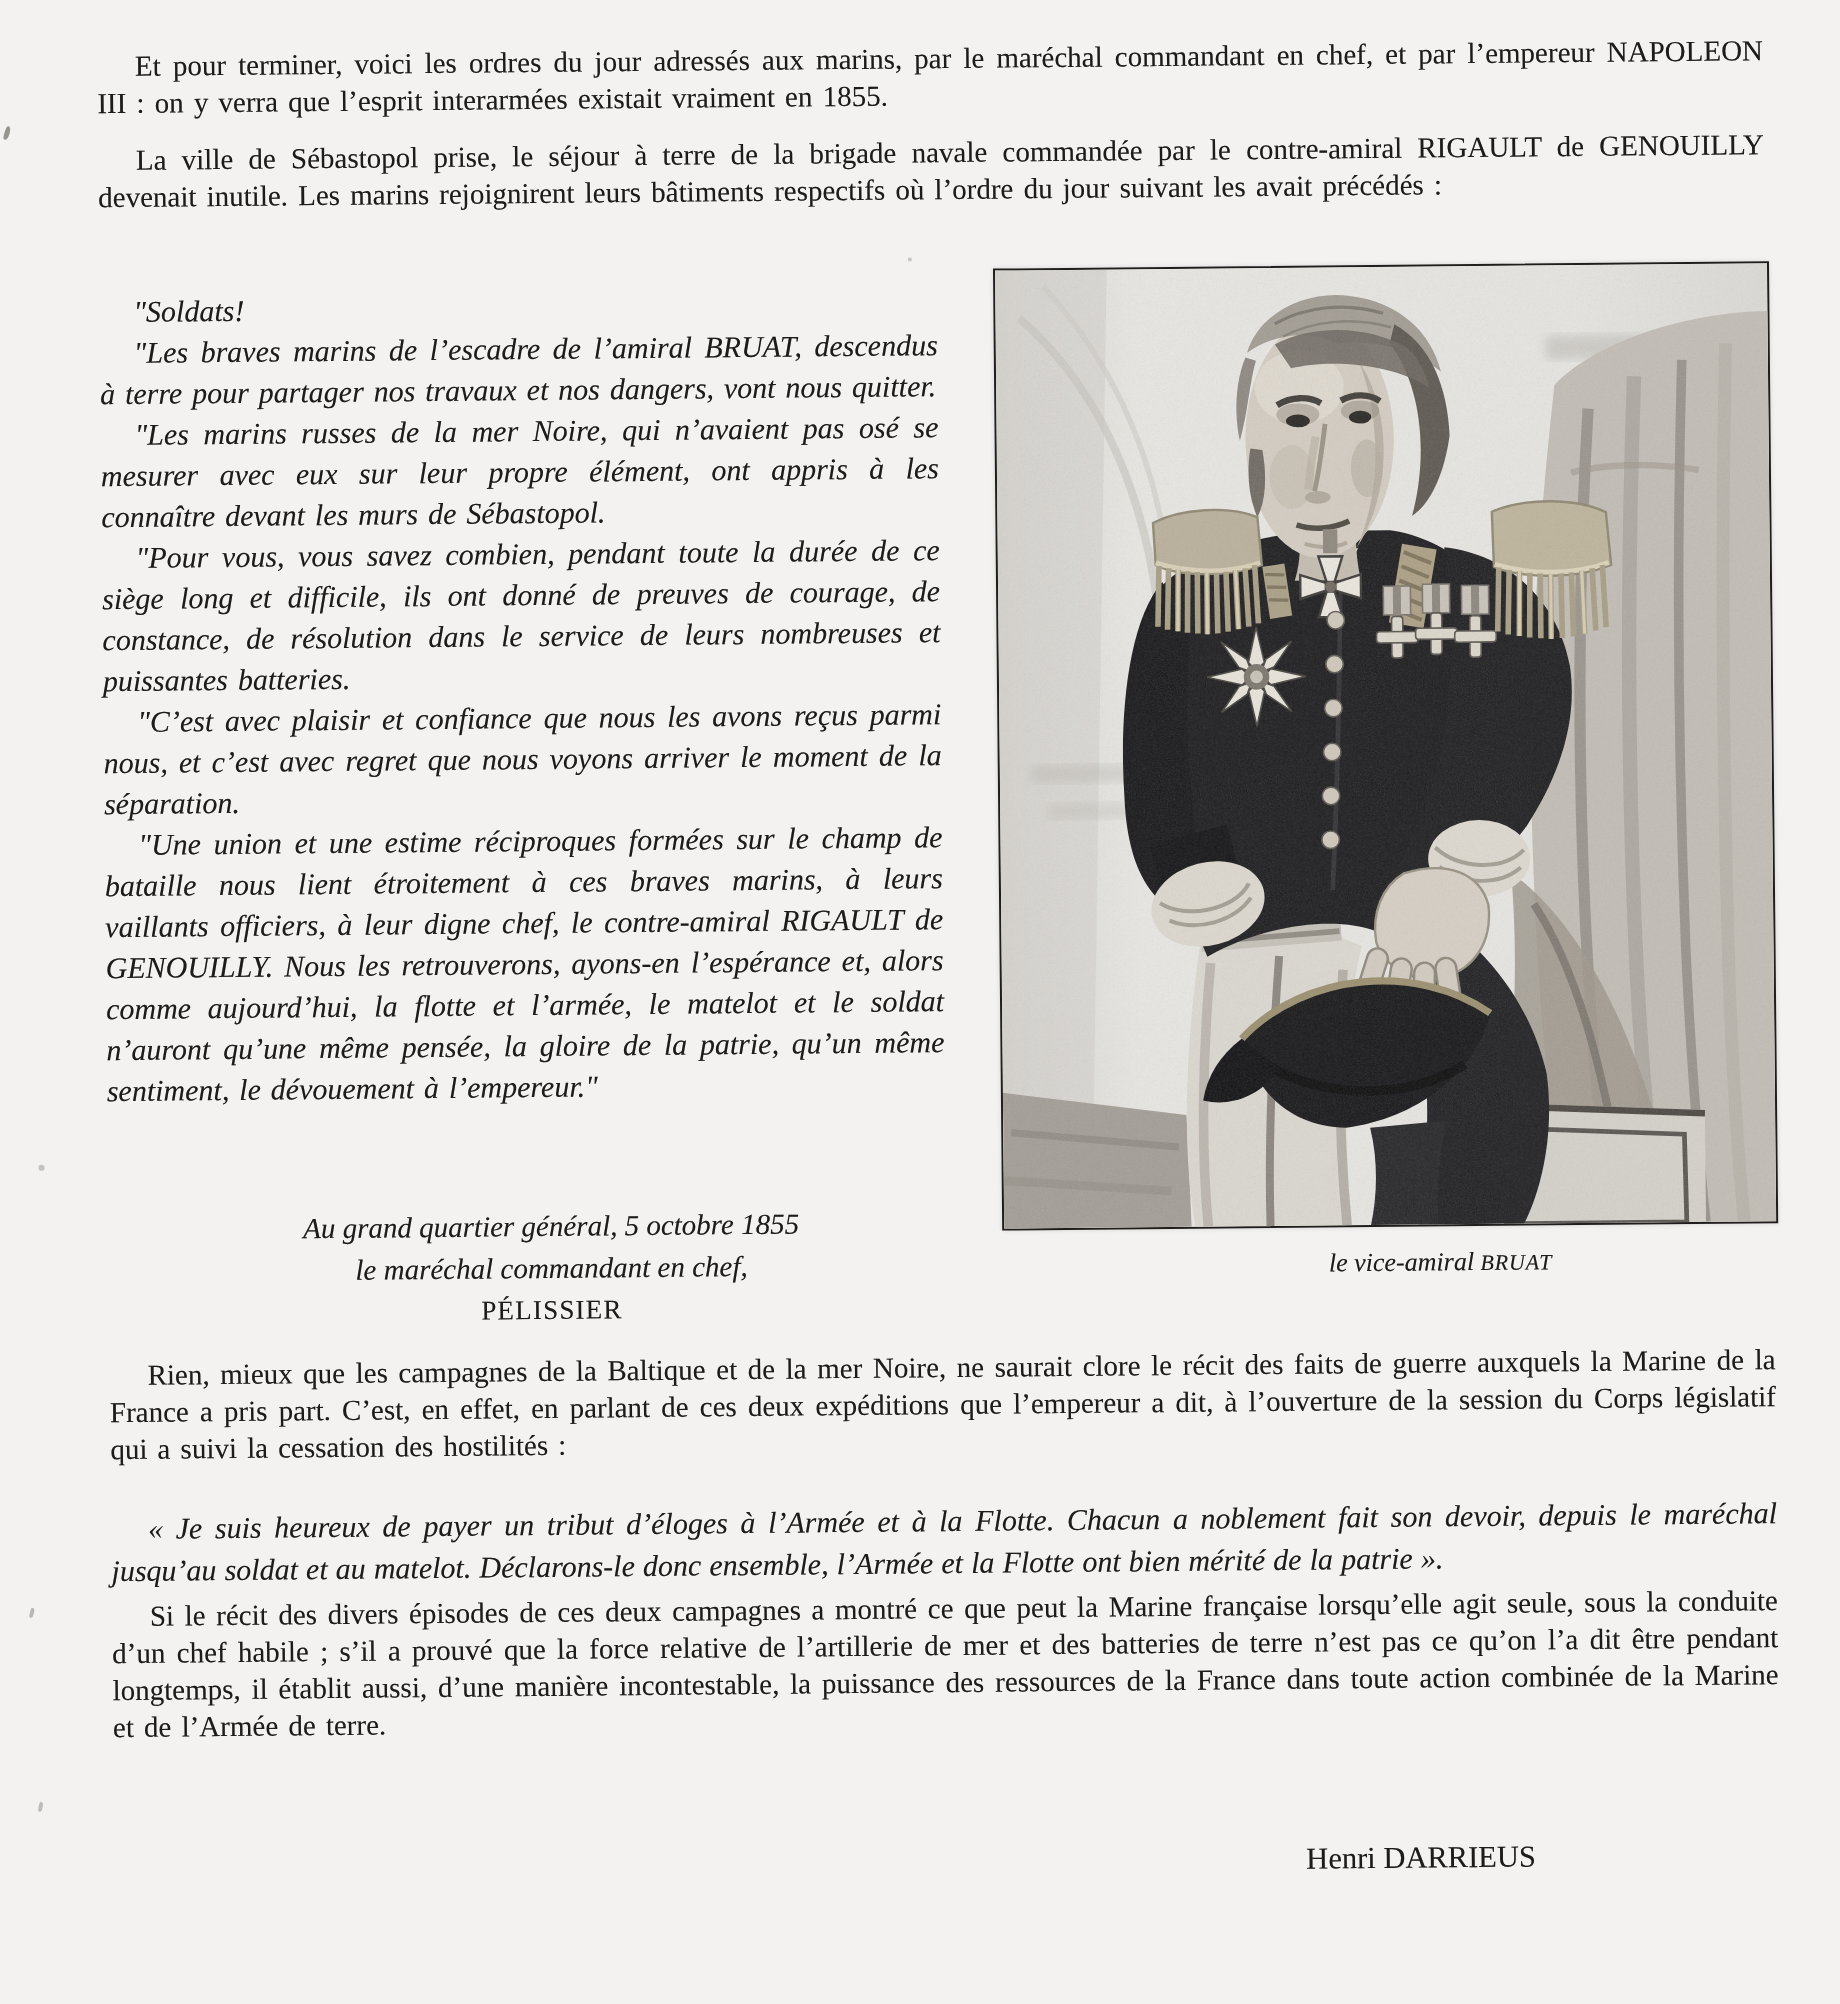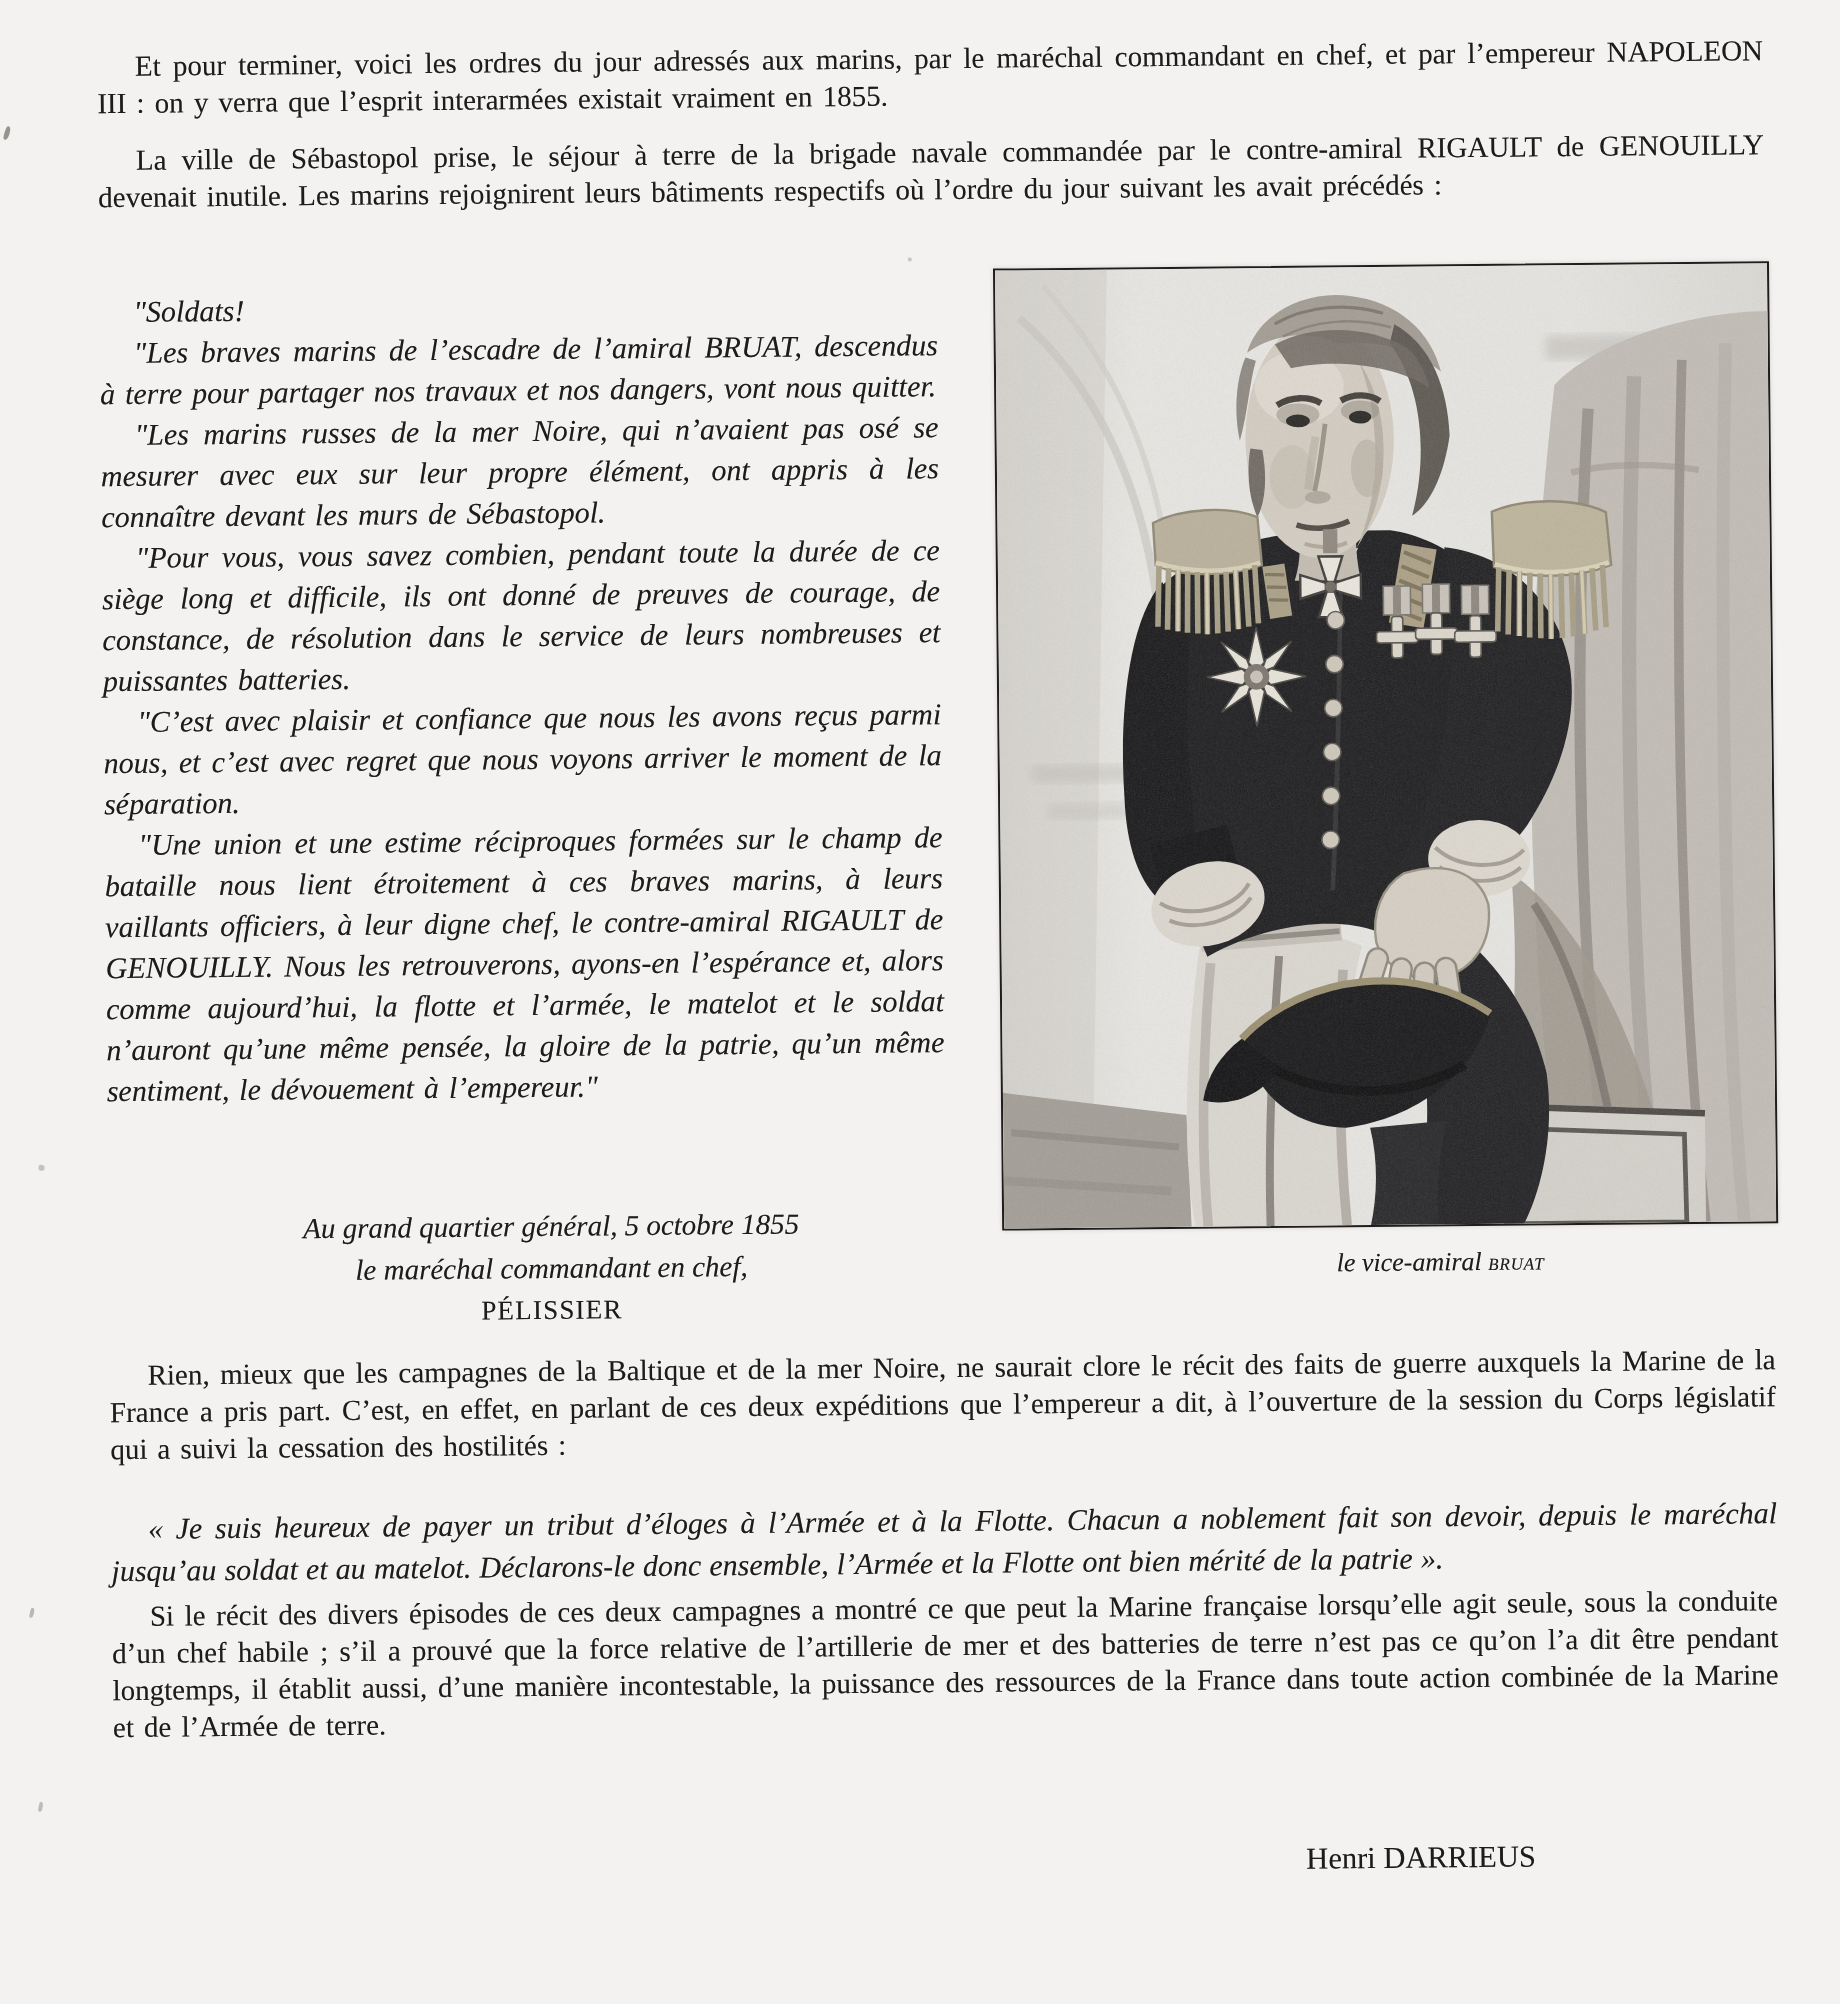--- a/index.html
+++ b/index.html
@@ -70,21 +70,21 @@
   }
   .portrait-fig svg { display: block; width: 100%; height: 100%; }
 
   .caption {
     width: 762px;
     text-align: center;
     font-style: italic;
     font-size: 26px;
   }
   .caption .cap-name {
-    font-size: 17px;
+    font-size: 22px;
     letter-spacing: 0.8px;
   }
 
   .quote2 {
     font-style: italic;
     font-size: 30px;
     line-height: 42px;
     text-align: justify;
     text-align-last: left;
     word-spacing: 0.02em;

